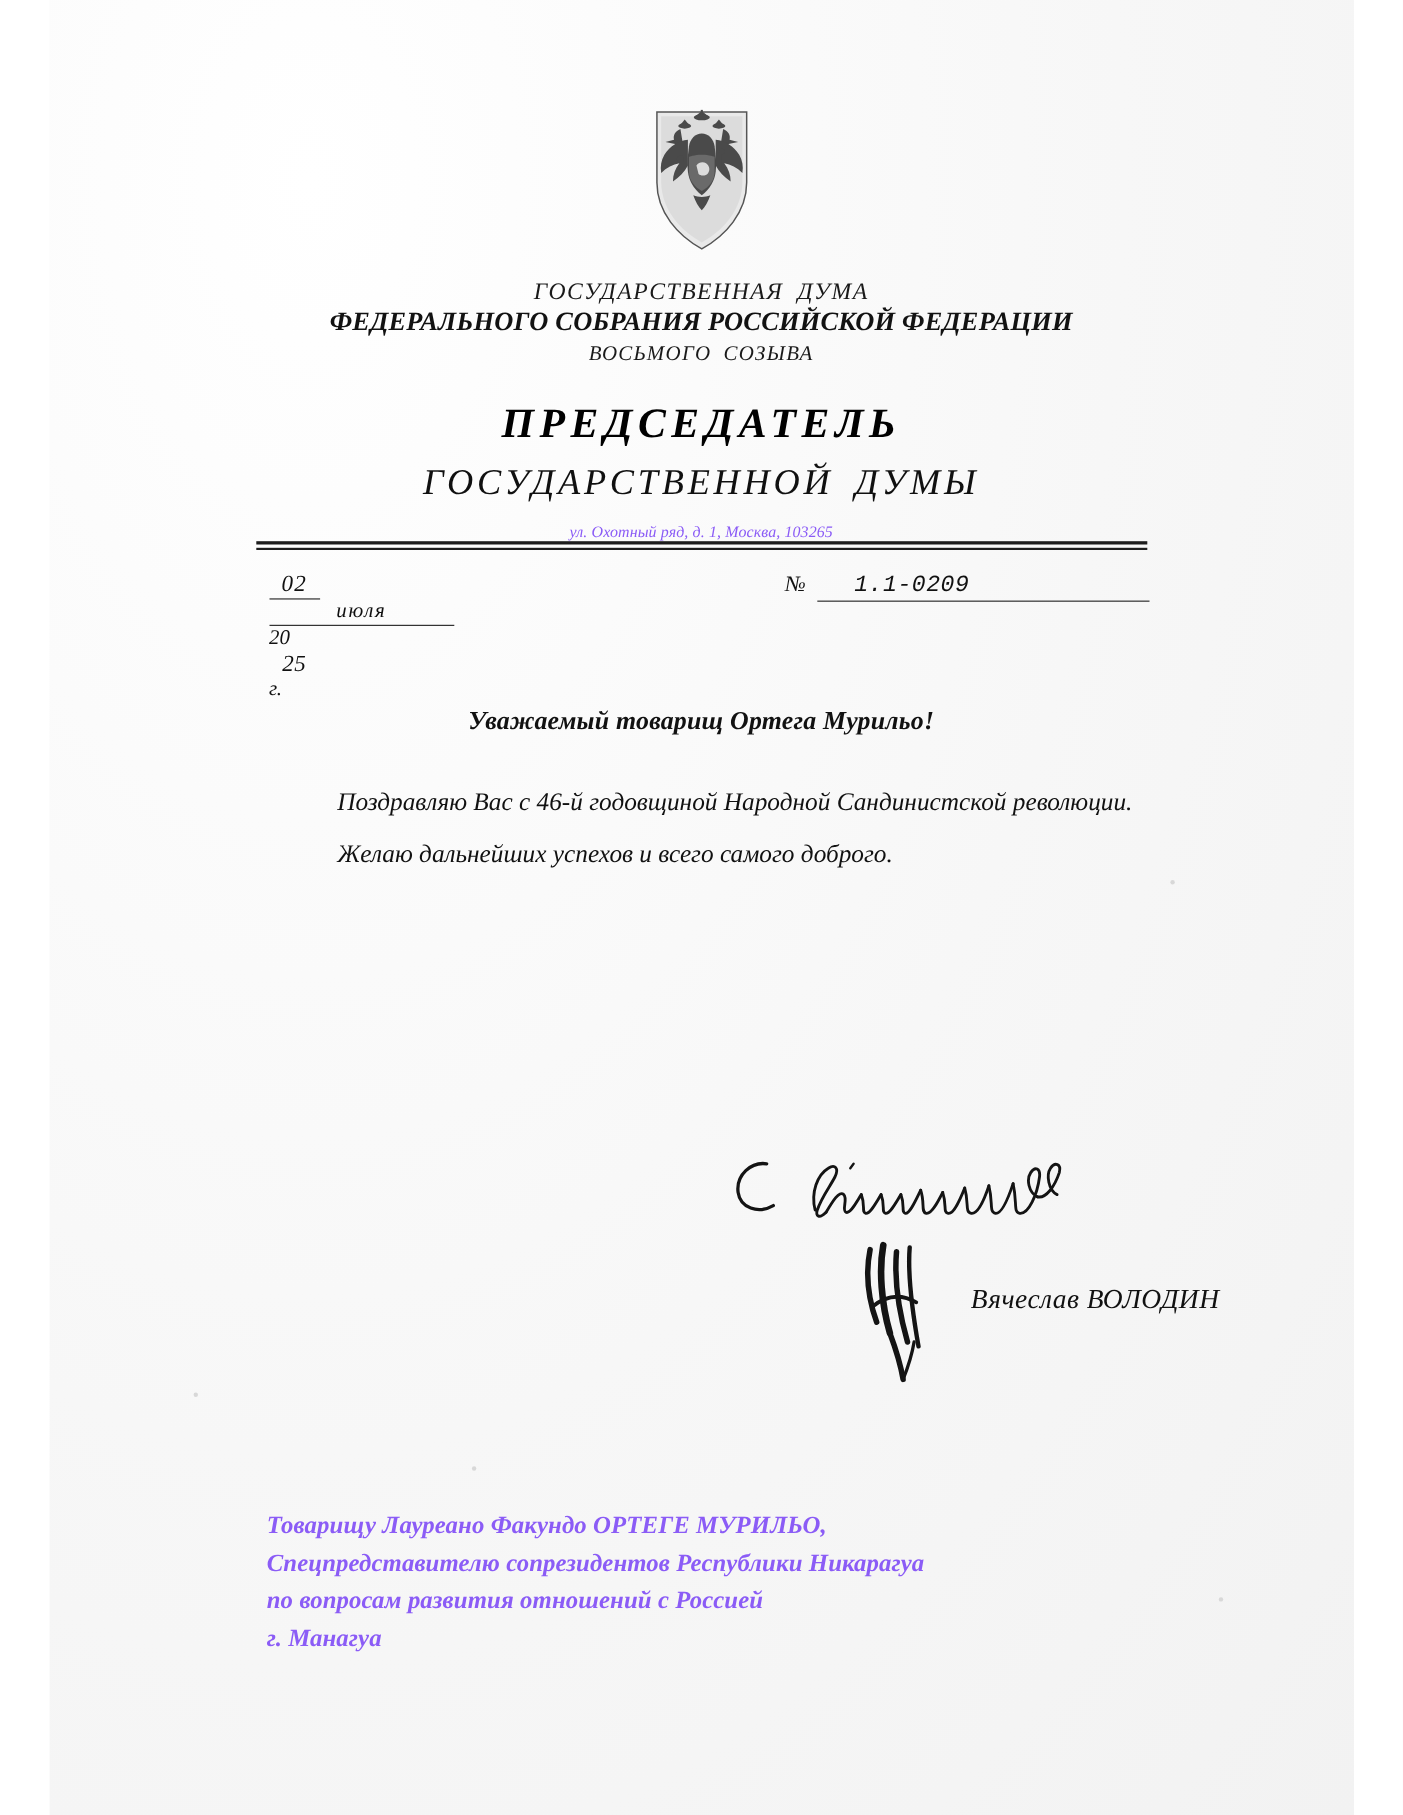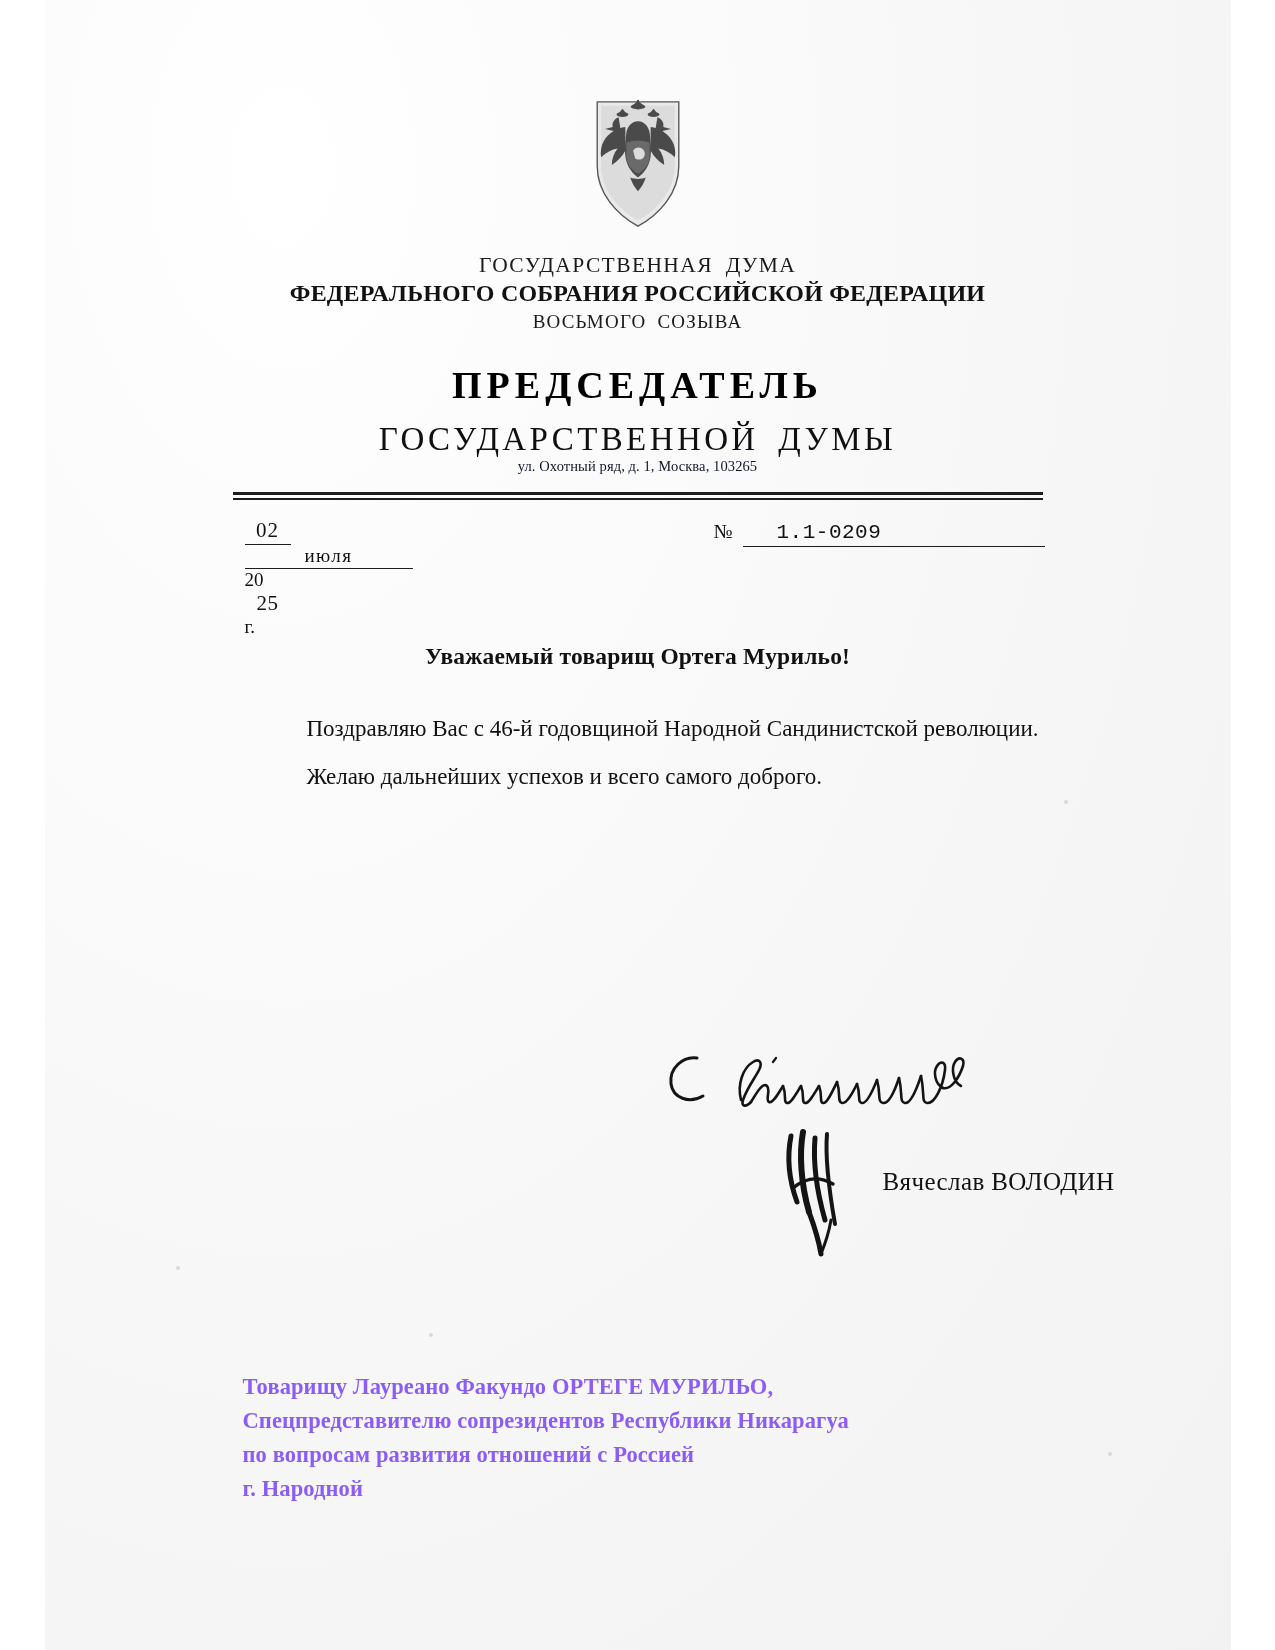--- a/index.html
+++ b/index.html
@@ -12,20 +12,21 @@
     font-family: "Liberation Serif", serif;
     color: #111111;
   }
   .page {
     position: relative;
     width: 1186px;
     height: 1650px;
     margin: 0 auto;
     background: #fbfbfb;
     overflow: hidden;
+    font-style: italic;
   }
   
   .paper-tone {
     position: absolute;
     inset: 0;
     background:
       radial-gradient(ellipse at 20% 10%, #ffffff 0%, #f7f7f7 55%, #f2f2f2 100%);
     pointer-events: none;
   }
   .scan-speck {
@@ -89,21 +90,22 @@
     font-size: 33px;
     font-weight: 400;
     letter-spacing: 3.4px;
     word-spacing: 8px;
     margin-top: 14px;
     color: #101010;
   }
   .lh-address {
     font-size: 14.5px;
     letter-spacing: 0.1px;
-    color: #0f172a;
+    margin-top: 18px;
+    color: #8b5cf6;
   }
 
   
   .rule-wrap {
     position: absolute;
     left: 188px;
     right: 188px;
     top: 492px;
   }
   .rule-thick {
@@ -371,15 +373,15 @@
       <path d="M50 126 C54 116 58 104 60 92" stroke-width="3"></path>
     </g>
   </svg>
 
   <div class="sig-name">Вячеслав ВОЛОДИН</div>
 
   <div class="addressee">
     <div>Товарищу Лауреано Факундо ОРТЕГЕ МУРИЛЬО,</div>
     <div>Спецпредставителю сопрезидентов Республики Никарагуа</div>
     <div>по вопросам развития отношений с Россией</div>
-    <div>г. Народной</div>
+    <div>г. Манагуа</div>
   </div>
 </div>
 
 </body></html>

